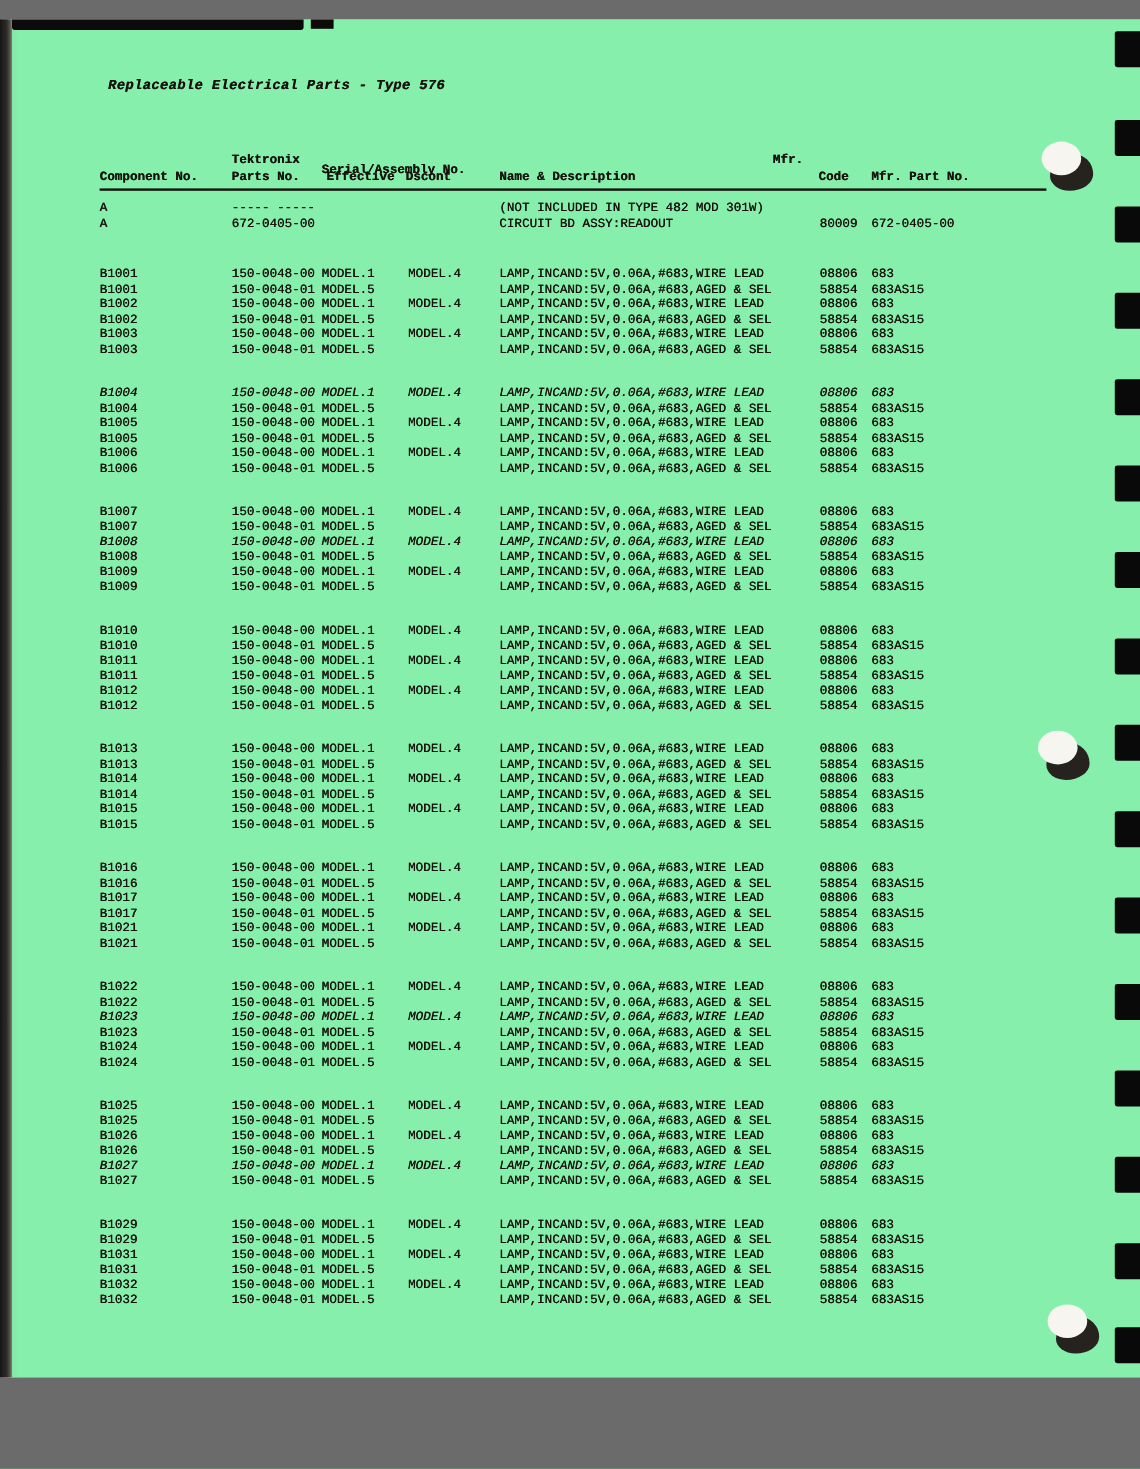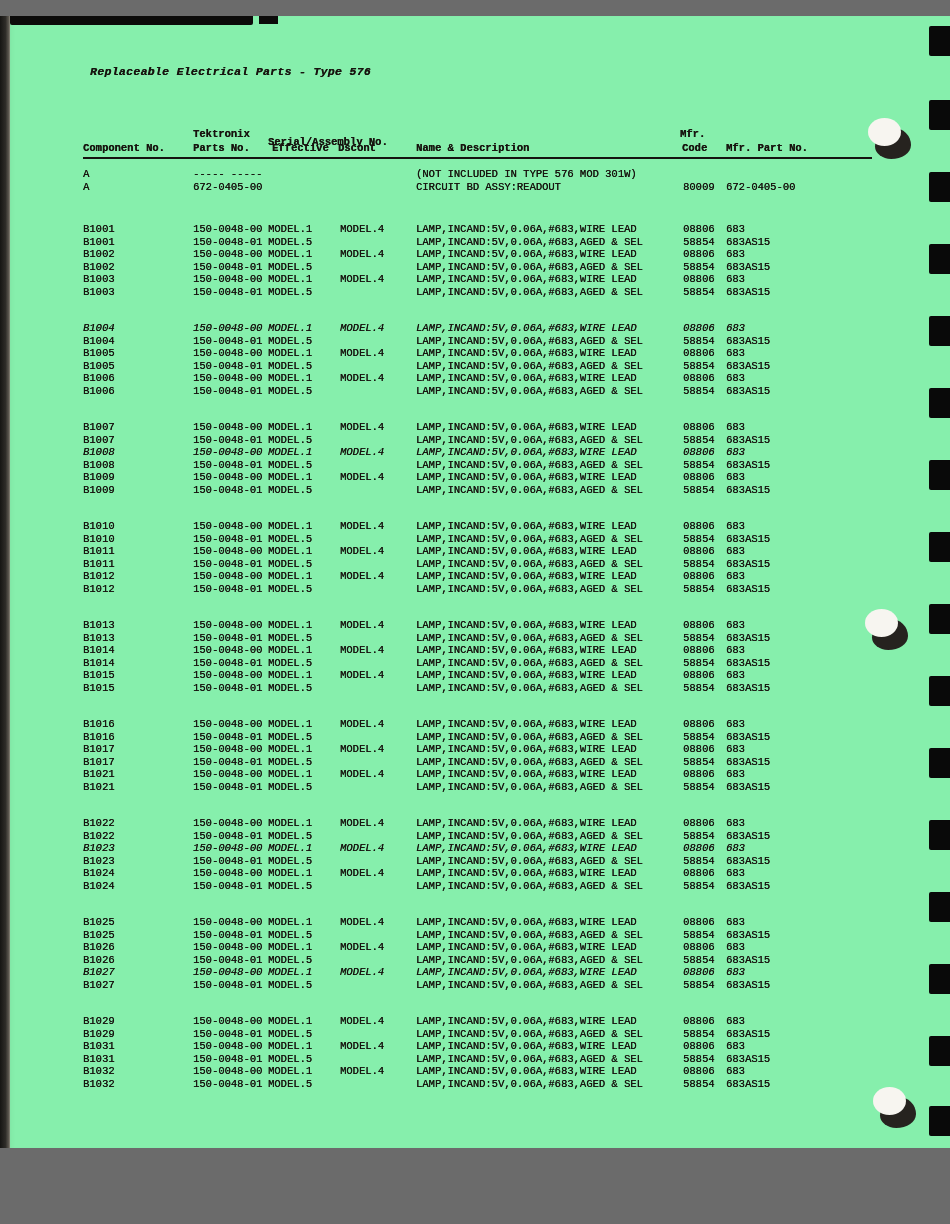--- a/index.html
+++ b/index.html
@@ -20,21 +20,21 @@
   .smudge{position:absolute;width:36px;height:31px;}
   .smudge::before{content:"";position:absolute;inset:0;background:#26231f;
     border-radius:52% 48% 55% 45% / 60% 55% 45% 40%;}
   .smudge::after{content:"";position:absolute;left:-7px;top:-10px;width:33px;height:28px;
     background:#f7f5f0;border-radius:50%;}
   
   .doc-title{position:absolute;left:90px;top:49px;font-style:italic;font-weight:bold;
     font-size:11.5px;letter-spacing:.3px;white-space:nowrap;text-shadow:.3px 0 currentColor;}
   
   .h{position:absolute;font-weight:bold;font-size:10.5px;white-space:nowrap;text-shadow:.25px 0 currentColor;text-align:center;}
-  #h-tek{left:193px;top:112px} #h-serial{left:268px;top:120px} #h-mfr{left:680px;top:112px}
+  #h-tek{left:193px;top:112px} #h-serial{left:268px;top:120px} #h-mfr{left:644px;top:112px}
   #h-comp{left:83px;top:126px} #h-part{left:193px;top:126px} #h-eff{left:272px;top:126px}
   #h-dsc{left:338px;top:126px} #h-name{left:416px;top:126px} #h-code{left:682px;top:126px}
   #h-mfrpart{left:726px;top:126px}
   .rule{position:absolute;left:83px;top:141px;width:789px;height:2px;background:#151310;}
   
   #rows{position:absolute;left:83px;top:152px;width:800px;}
   .pre-block{margin-bottom:30px;}
   .group{margin-bottom:24px;}
   .row{display:grid;grid-template-columns:110px 75px 72px 76px 267px 43px 157px;
     height:12.5px;line-height:12.5px;font-size:10.5px;white-space:nowrap;
@@ -69,21 +69,21 @@
   <span class="h" id="h-mfrpart">Mfr. Part No.</span>
   <div class="rule"></div>
 
   <div id="rows">
       <div class="pre-block">
         <div class="row">
           <span>A</span>
           <span>----- -----</span>
           <span></span>
           <span></span>
-          <span>(NOT INCLUDED IN TYPE 576 MOD 301W)</span>
+          <span>(NOT INCLUDED IN TYPE 482 MOD 301W)</span>
           <span></span>
           <span></span>
         </div>
         <div class="row">
           <span>A</span>
           <span>672-0405-00</span>
           <span></span>
           <span></span>
           <span>CIRCUIT BD ASSY:READOUT</span>
           <span>80009</span>

